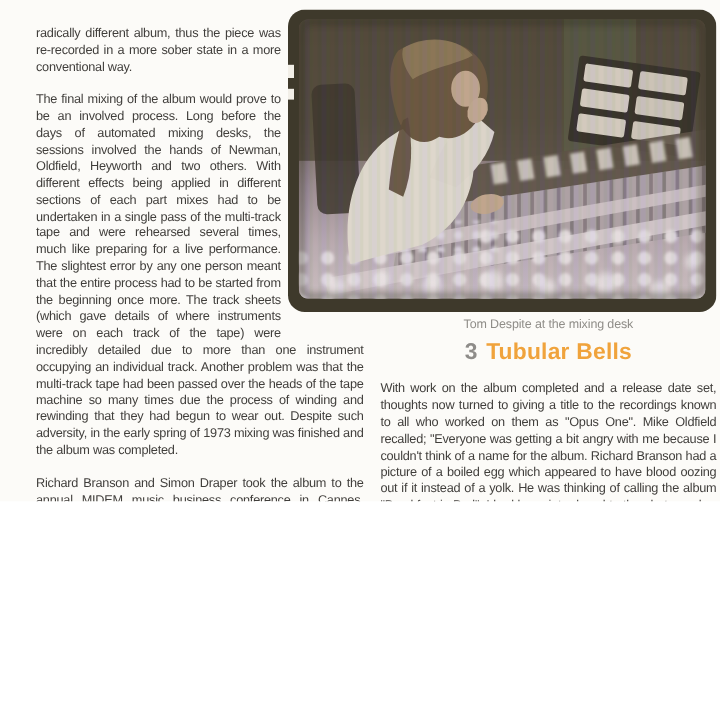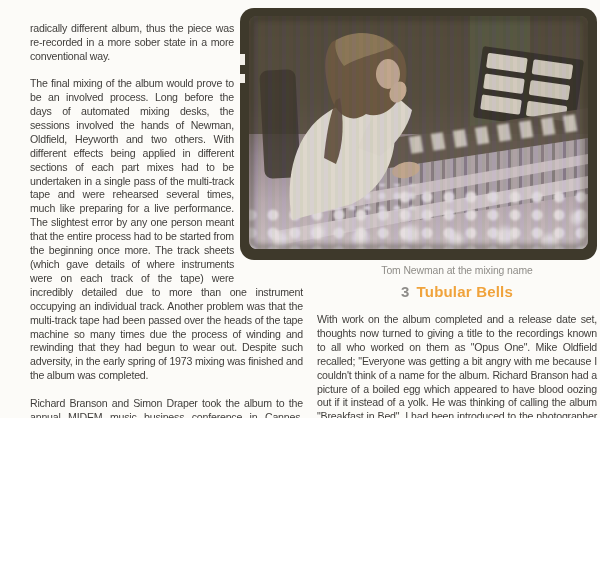--- a/index.html
+++ b/index.html
@@ -8,21 +8,21 @@
     background:#fcfbf8; color:#403e3b;
     font-family:Liberation Sans, sans-serif;
   }
   .body-text { font-size:10.6px; line-height:13.9px; text-align:justify; letter-spacing:-0.2px; }
   .left-col { position:absolute; left:30px; top:22px; width:273px; }
   .left-col p { margin:0 0 13.5px 0; }
   .photo-spacer { float:right; width:69px; height:256px; }
   .photo-wrap { position:absolute; left:240px; top:8px; width:357px; height:252px; }
   .right-col { position:absolute; left:317px; top:265px; width:280px; }
   .caption { font-size:10.4px; color:#8f8d88; text-align:center; margin:0 0 7px 0; letter-spacing:-0.1px; }
-  .heading { text-align:center; font-size:15px; font-weight:bold; margin:0 0 13px 0; letter-spacing:0.2px; }
+  .heading { text-align:center; font-size:19px; font-weight:bold; margin:0 0 13px 0; letter-spacing:0.2px; }
   .heading .num { color:#8e8c89; margin-right:7px; }
   .heading .title { color:#f0a33c; }
   .right-col p { margin:0; text-align-last:justify; }
   .footer {
     position:absolute; left:0; top:547px; width:100%; text-align:center;
     font-size:10px; color:#cfa23e; letter-spacing:0.1px;
   }
 </style>
 </head>
 <body>
@@ -135,21 +135,21 @@
           <ellipse cx="166" cy="162" rx="14" ry="8" fill="#c9ad94" transform="rotate(-12 166 162)"></ellipse>
         </g>
 
         <rect x="9" y="8" width="339" height="233" fill="url(#stripes)" opacity="0.3"></rect>
         <rect x="11" y="10" width="335" height="229" rx="8" fill="none" stroke="#2c281d" stroke-width="6" opacity="0.35" filter="url(#b2)"></rect>
       </g>
     </svg>
   </div>
 
   <div class="right-col">
-    <div class="caption">Tom Newman at the mixing name</div>
+    <div class="caption">Tom Despite at the mixing desk</div>
     <div class="heading">
       <span class="num">3</span><span class="title">Tubular Bells</span>
     </div>
     <p class="body-text">With work on the album completed and a release date set, thoughts now turned to giving a title to the recordings known to all who worked on them as "Opus One". Mike Oldfield recalled; "Everyone was getting a bit angry with me because I couldn't think of a name for the album. Richard Branson had a picture of a boiled egg which appeared to have blood oozing out if it instead of a yolk. He was thinking of calling the album "Breakfast in Bed". I had been introduced to the photographer Trevor Key who specialised in taking black and white photos of chrome objects. He was going to design the cover. He came to see me in Harold Wood and after some discussion we came up with the idea of having the image of a bell which had been destroyed in some way on the sleeve as a reference to me denting the bell during the recording</p>
   </div>
 
   <div class="footer">12 • Mike Oldfield • TUBULAR BELLS</div>
 
 </div>
 

